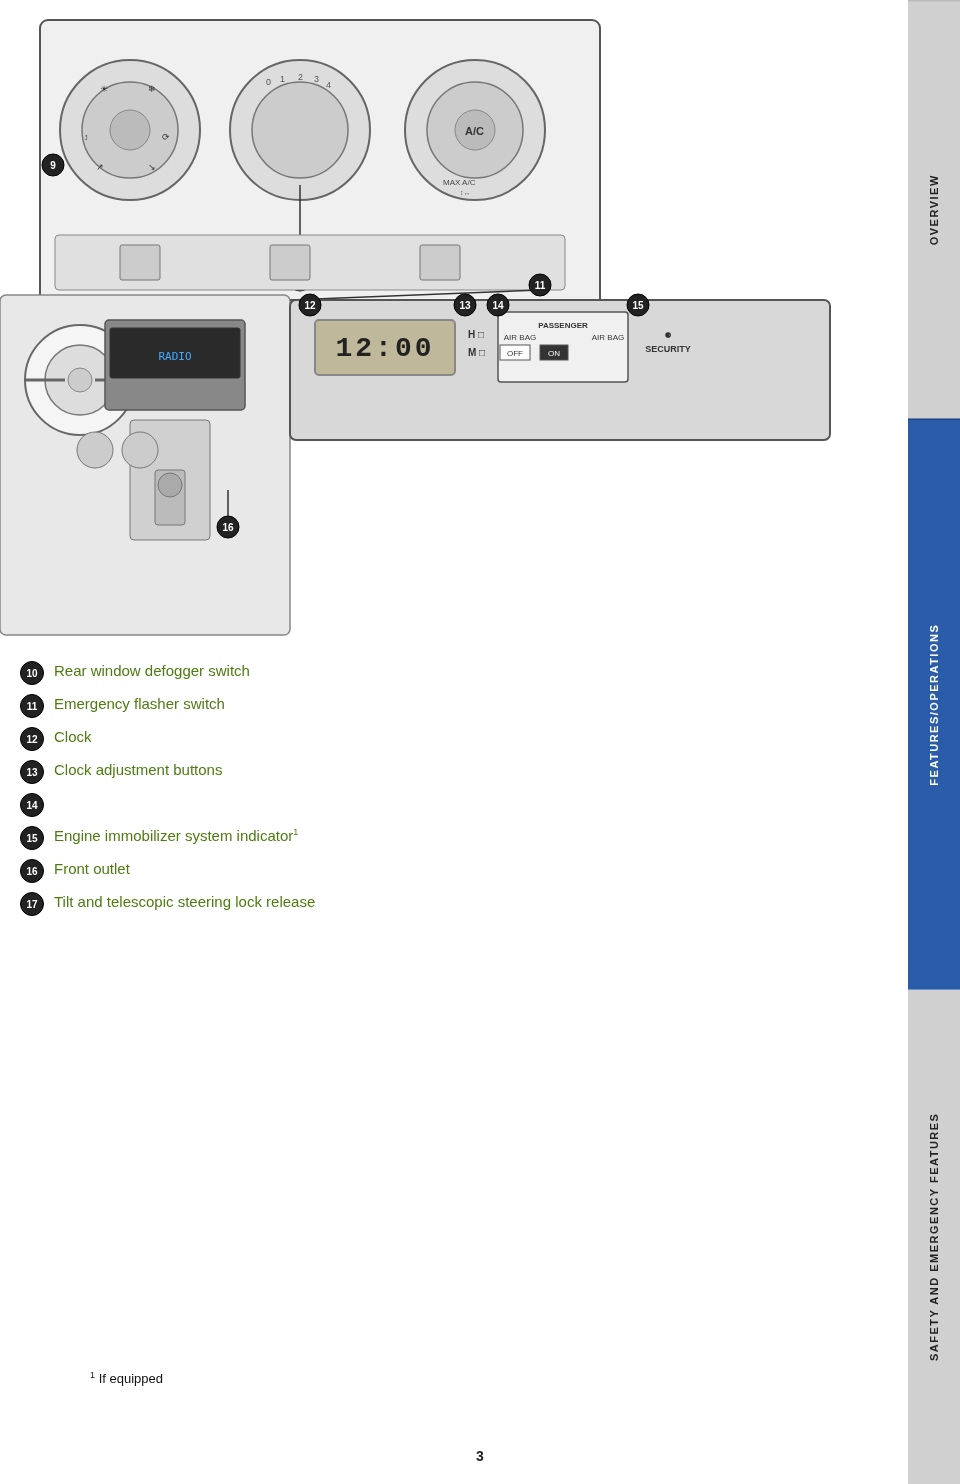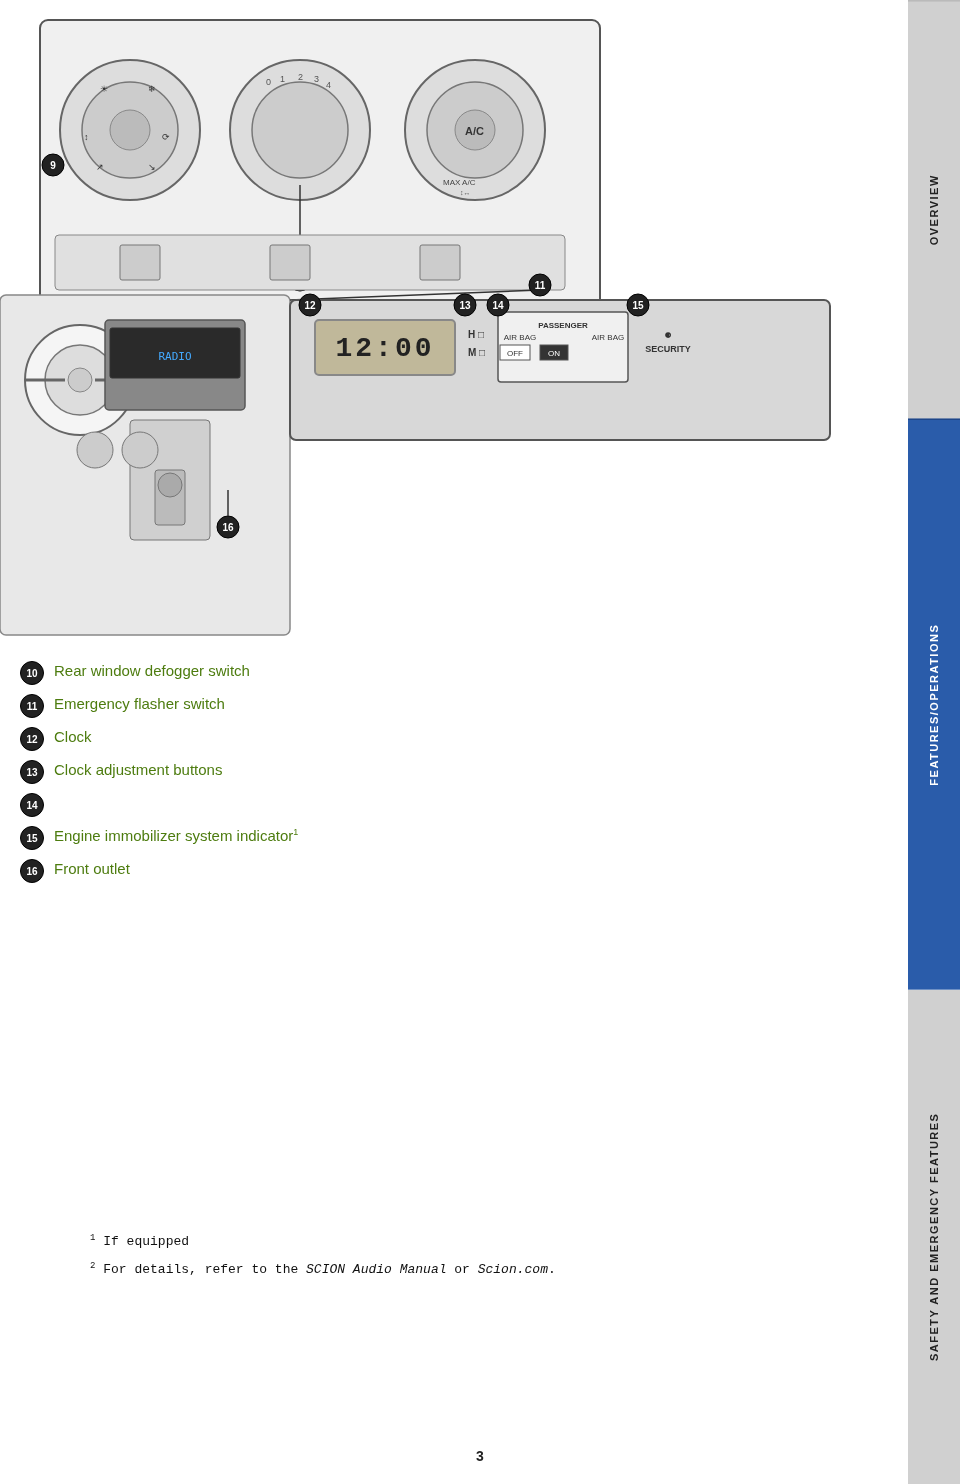--- a/index.html
+++ b/index.html
@@ -82,24 +82,23 @@
     }
     .legend-text {
       font-size: 15px;
       line-height: 1.5;
       color: #4d7c0f;
     }
 
     
     .footnotes {
       position: absolute;
-      top: 1231px;
+      top: 1368px;
       left: 60px;
       width: 800px;
-      font-family: Liberation Mono, monospace;
     }
     .footnote-text {
       font-size: 13px;
       line-height: 1.6;
       color: #111;
     }
     .footnote-italic {
       font-style: italic;
     }
 
@@ -297,28 +296,27 @@
     </span>
   </div>
 
   <div class="legend-item">
     <div class="legend-badge">
       <span>16</span>
     </div>
     <span class="legend-text">Front outlet</span>
   </div>
 
+  <div class="legend-item">
+    <div class="legend-badge">17</div>
+    <span class="legend-text">Tilt and telescopic steering lock release</span>
+  </div>
 </div>
 
 <div class="footnotes">
   <div style="margin-bottom: 6px; padding-left: 30px;">
     <span class="footnote-text">
       <sup class="superscript">1</sup>&nbsp;<span>If equipped</span>
     </span>
   </div>
-  <div style="padding-left: 30px;">
-    <span class="footnote-text">
-      <sup class="superscript">2</sup>&nbsp;<span>For details, refer to the </span><span class="footnote-italic">SCION Audio Manual</span><span> or </span><span class="footnote-italic">Scion.com</span><span>.</span>
-    </span>
-  </div>
 </div>
 
 <div class="page-number">3</div>
 
 </body></html>

